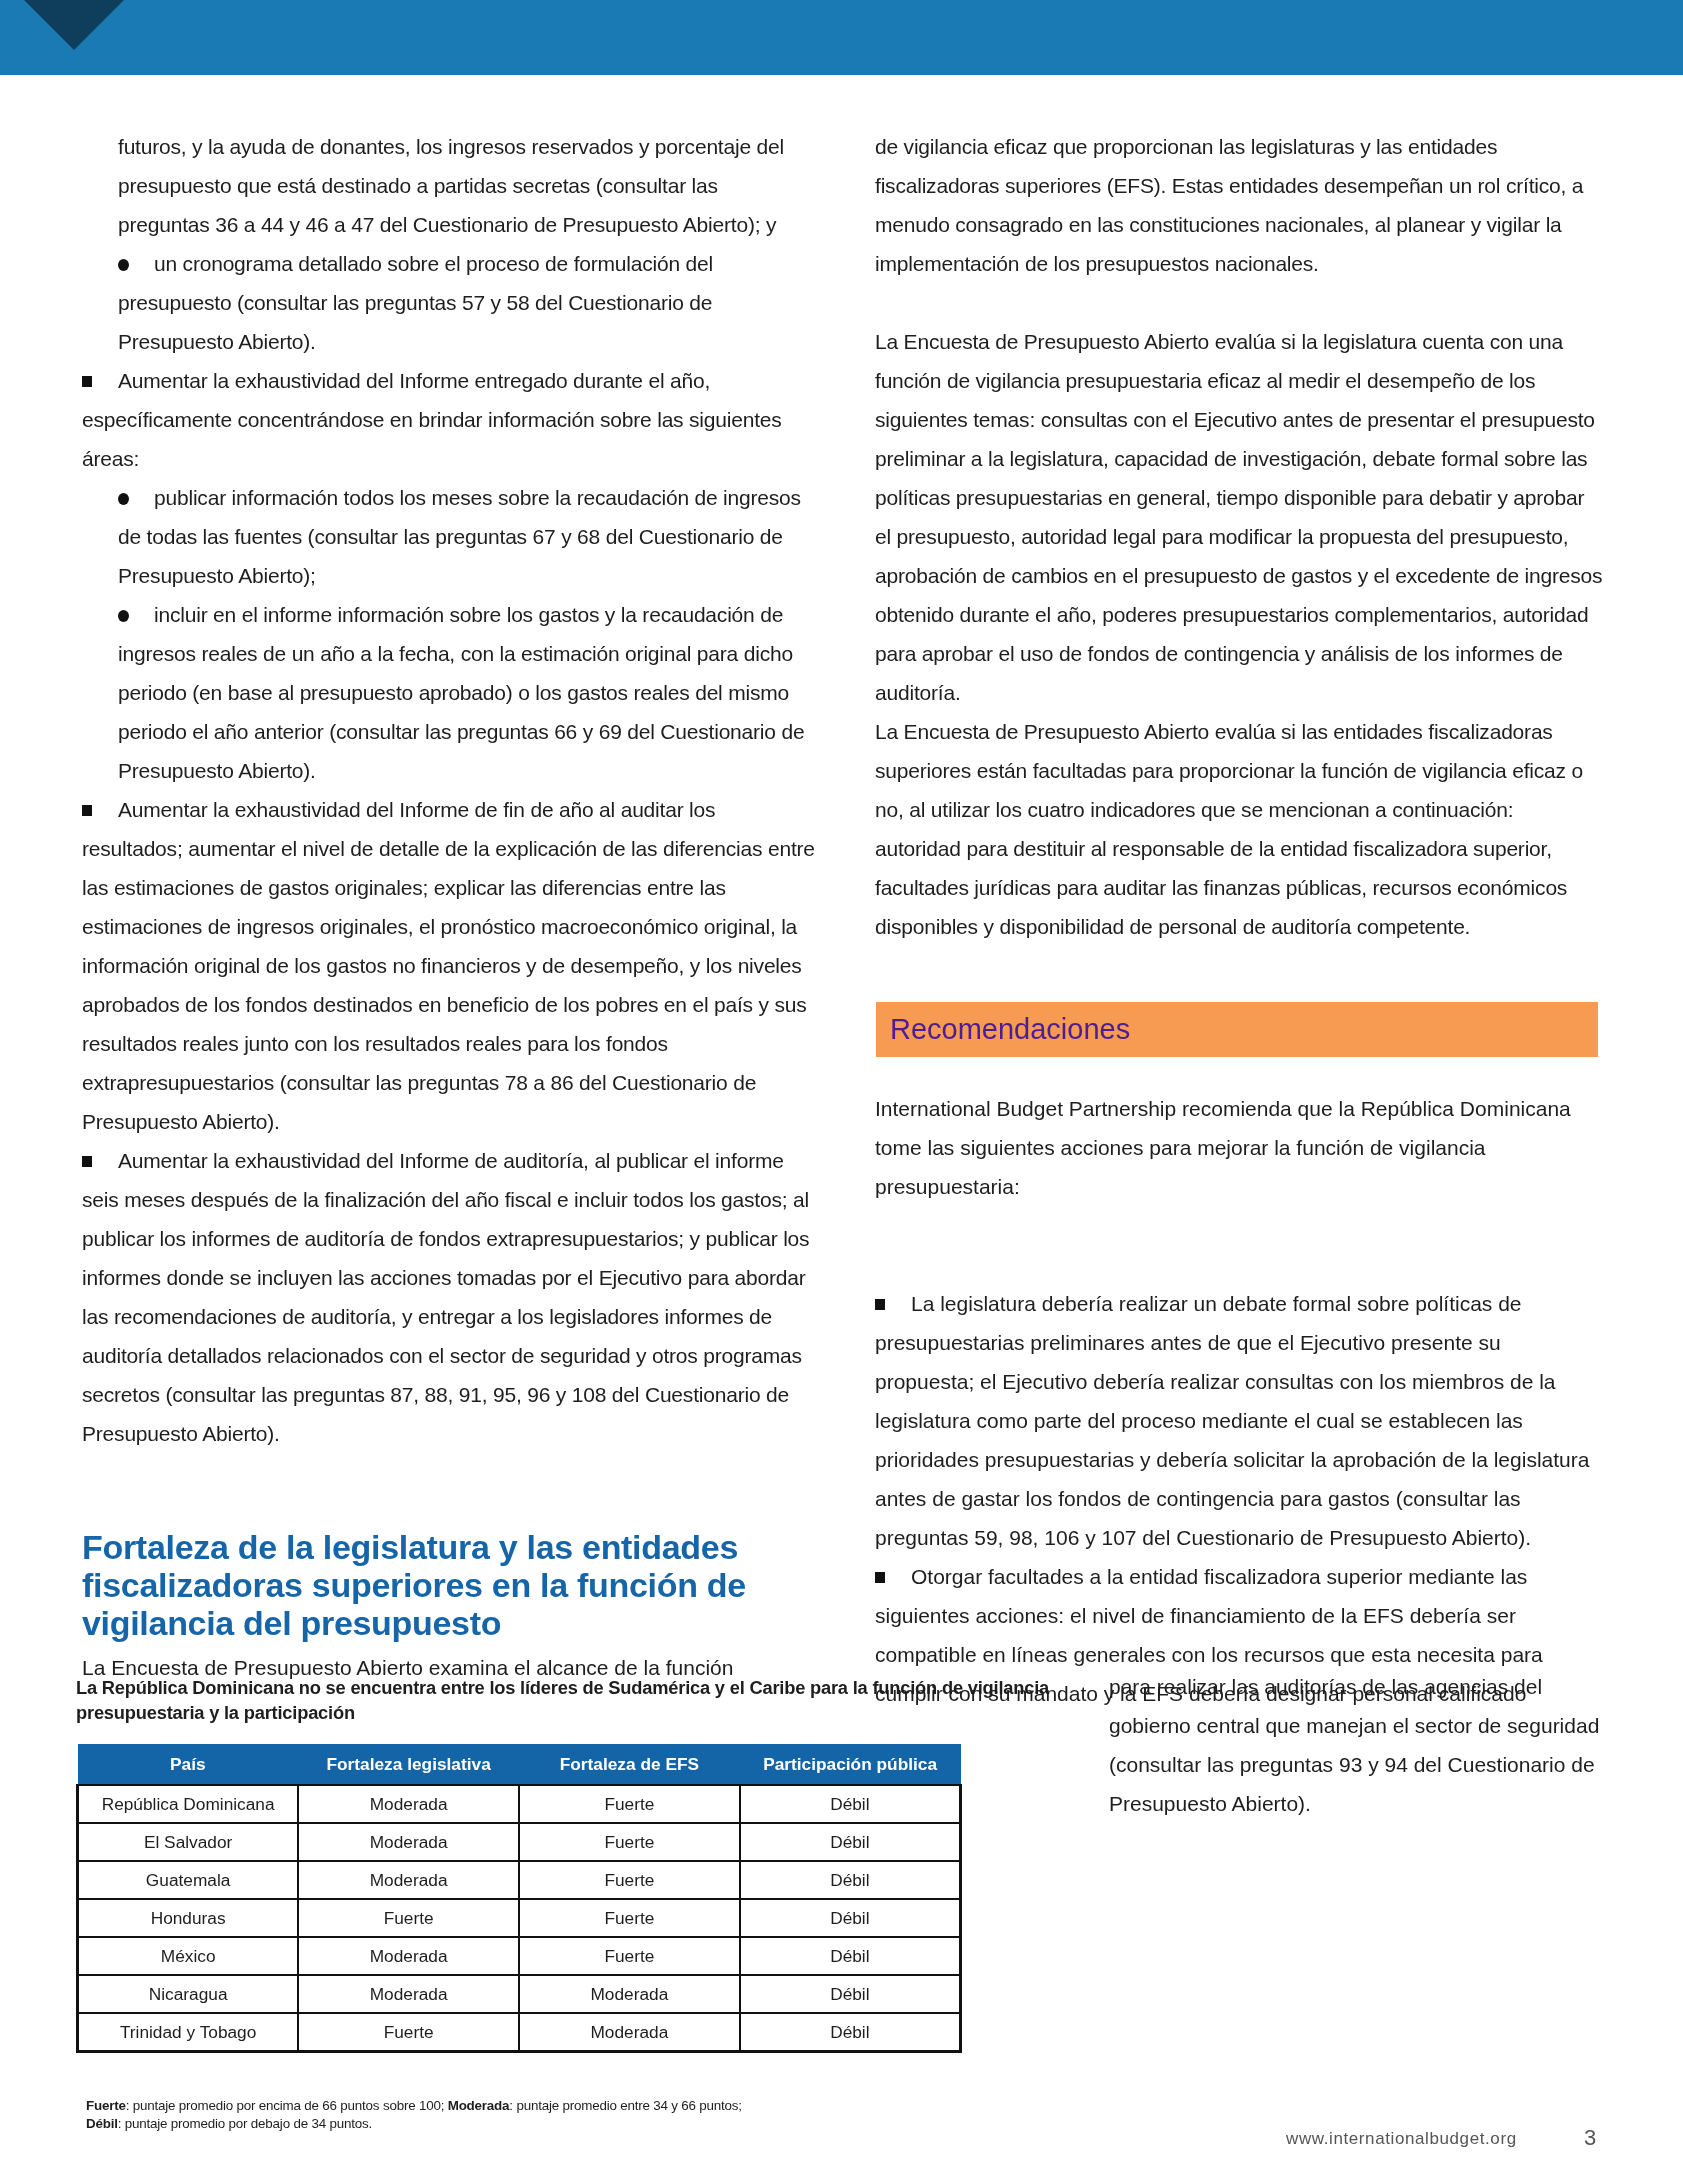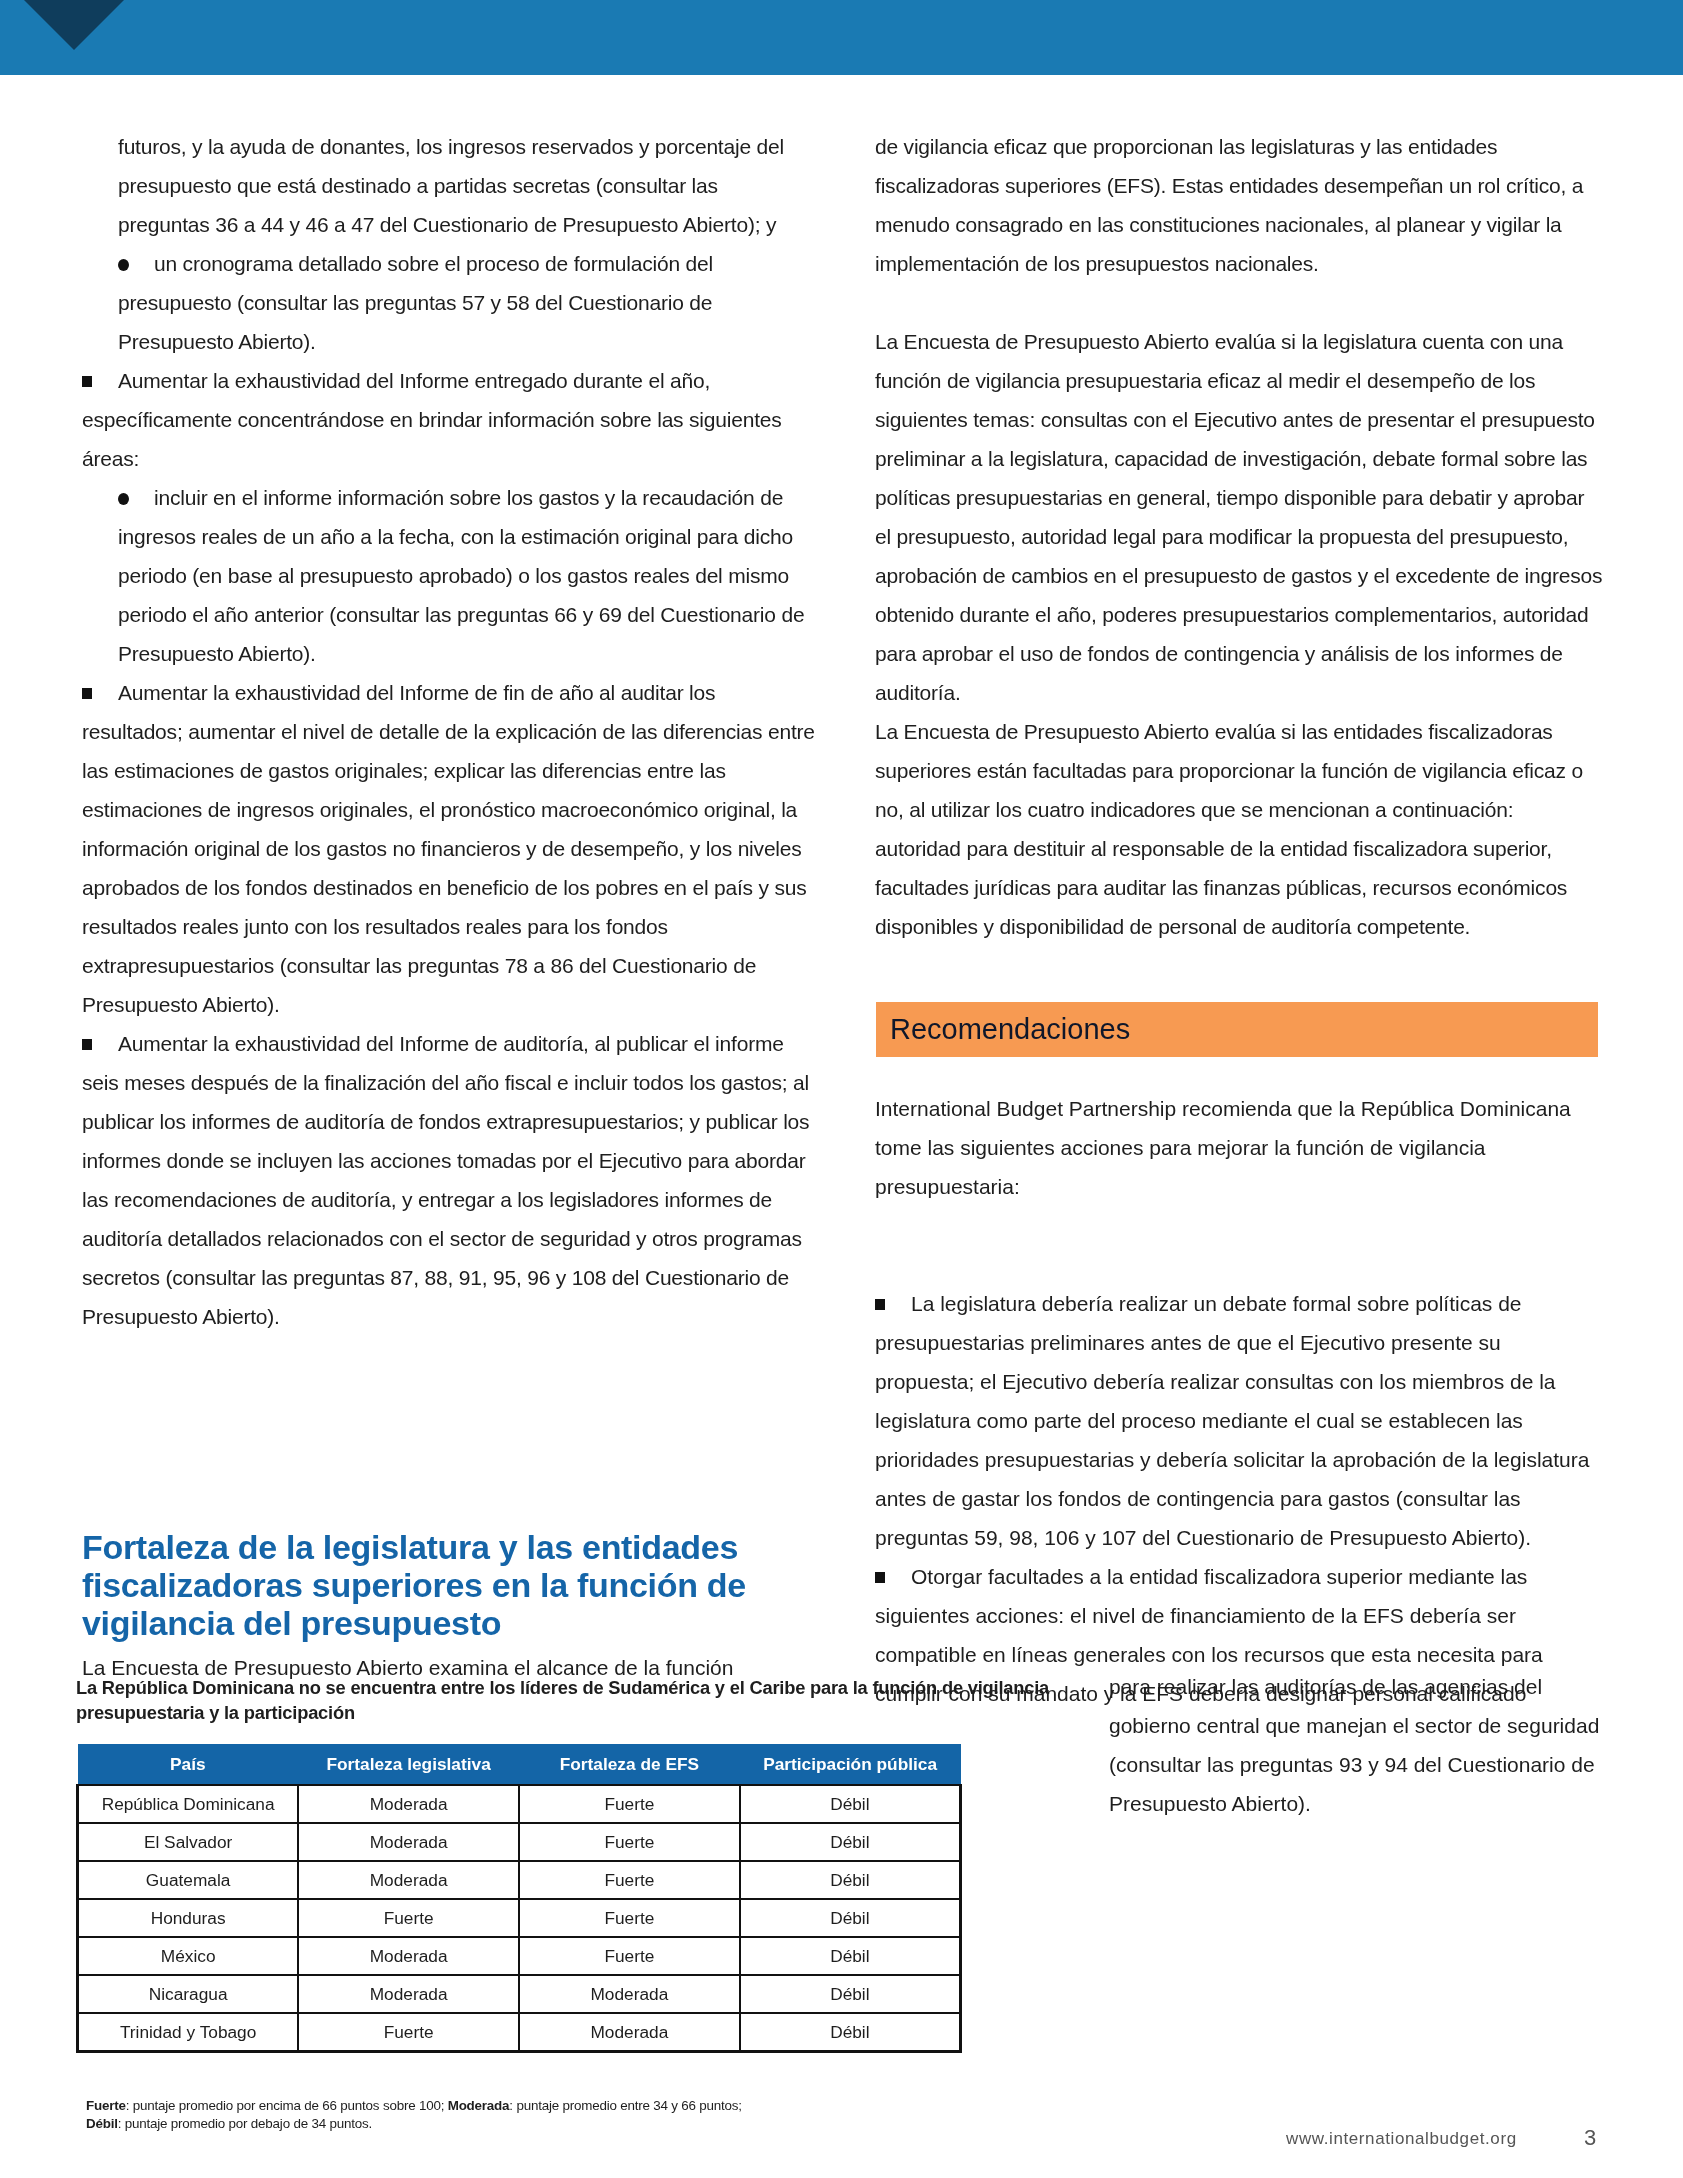--- a/index.html
+++ b/index.html
@@ -21,21 +21,21 @@
   .sq { display: inline-block; width: 10px; height: 11px; background: #111; margin-right: 26px; vertical-align: 1px; }
   .dot { display: inline-block; width: 11px; height: 12px; border-radius: 50%; background: #111; margin-right: 25px; vertical-align: 0px; }
   .blank { height: 39px; }
 
   .section-title { position: absolute; left: 82px; top: 1504px; width: 752px;
     font-family: "Liberation Sans", sans-serif; font-weight: bold; font-size: 34px; line-height: 38px;
     color: #1565a8; letter-spacing: -0.3px; margin-top: 24px; }
   .section-intro { position: absolute; left: 82px; top: 1628px; width: 752px; font-size: 21px; line-height: 38px; }
 
   .reco-bar { position: absolute; left: 876px; top: 1002px; width: 722px; height: 55px; background: #f79a52; }
-  .reco-bar span { position: absolute; left: 14px; top: 10px; color: #0f172a; font-size: 29px; line-height: 34px; }
+  .reco-bar span { position: absolute; left: 14px; top: 10px; color: #4c1d95; font-size: 29px; line-height: 34px; }
 
   .reco-text { position: absolute; left: 875px; top: 1089px; width: 728px; font-size: 21px; line-height: 39px; }
   .reco-text p { margin: 0; }
   .reco-narrow { position: absolute; left: 1109px; top: 1667px; width: 495px; font-size: 21px; line-height: 39px; }
   .reco-narrow p { margin: 0; }
 
   .table-caption { position: absolute; left: 76px; top: 1675px; width: 1000px;
     font-weight: bold; font-size: 18.3px; line-height: 25px; color: #1e1e1e; letter-spacing: -0.2px; }
   table.tbl { position: absolute; left: 76px; top: 1744px; width: 886px; border-collapse: collapse; font-size: 17.3px; }
   table.tbl th { background: #1465a7; color: #fff; font-weight: bold; height: 40px; padding: 0; text-align: center;
@@ -53,20 +53,21 @@
 </head>
 <body>
 
 <div class="header-band"></div>
 <div class="corner-triangle"></div>
 
 <div class="col left-col">
   <p class="ind">futuros, y la ayuda de donantes, los ingresos reservados y porcentaje del presupuesto que está destinado a partidas secretas (consultar las preguntas 36 a 44 y 46 a 47 del Cuestionario de Presupuesto Abierto); y</p>
   <p class="ind"><span class="dot"></span><span>un cronograma detallado sobre el proceso de formulación del presupuesto (consultar las preguntas 57 y 58 del Cuestionario de Presupuesto Abierto).</span></p>
   <p><span class="sq"></span><span>Aumentar la exhaustividad del Informe entregado durante el año, específicamente concentrándose en brindar información sobre las siguientes áreas:</span></p>
+  <p class="ind"><span class="dot"></span><span>publicar información todos los meses sobre la recaudación de ingresos de todas las fuentes (consultar las preguntas 67 y 68 del Cuestionario de Presupuesto Abierto);</span></p>
   <p class="ind"><span class="dot"></span><span>incluir en el informe información sobre los gastos y la recaudación de ingresos reales de un año a la fecha, con la estimación original para dicho periodo (en base al presupuesto aprobado) o los gastos reales del mismo periodo el año anterior (consultar las preguntas 66 y 69 del Cuestionario de Presupuesto Abierto).</span></p>
   <p><span class="sq"></span><span>Aumentar la exhaustividad del Informe de fin de año al auditar los resultados; aumentar el nivel de detalle de la explicación de las diferencias entre las estimaciones de gastos originales; explicar las diferencias entre las estimaciones de ingresos originales, el pronóstico macroeconómico original, la información original de los gastos no financieros y de desempeño, y los niveles aprobados de los fondos destinados en beneficio de los pobres en el país y sus resultados reales junto con los resultados reales para los fondos extrapresupuestarios (consultar las preguntas 78 a 86 del Cuestionario de Presupuesto Abierto).</span></p>
   <p><span class="sq"></span><span>Aumentar la exhaustividad del Informe de auditoría, al publicar el informe seis meses después de la finalización del año fiscal e incluir todos los gastos; al publicar los informes de auditoría de fondos extrapresupuestarios; y publicar los informes donde se incluyen las acciones tomadas por el Ejecutivo para abordar las recomendaciones de auditoría, y entregar a los legisladores informes de auditoría detallados relacionados con el sector de seguridad y otros programas secretos (consultar las preguntas 87, 88, 91, 95, 96 y 108 del Cuestionario de Presupuesto Abierto).</span></p>
 </div>
 
 <h2 class="section-title">Fortaleza de la legislatura y las entidades fiscalizadoras superiores en la función de vigilancia del presupuesto</h2>
 <p class="section-intro">La Encuesta de Presupuesto Abierto examina el alcance de la función</p>
 
 <div class="col right-col">
   <p>de vigilancia eficaz que proporcionan las legislaturas y las entidades fiscalizadoras superiores (EFS). Estas entidades desempeñan un rol crítico, a menudo consagrado en las constituciones nacionales, al planear y vigilar la implementación de los presupuestos nacionales.</p>

